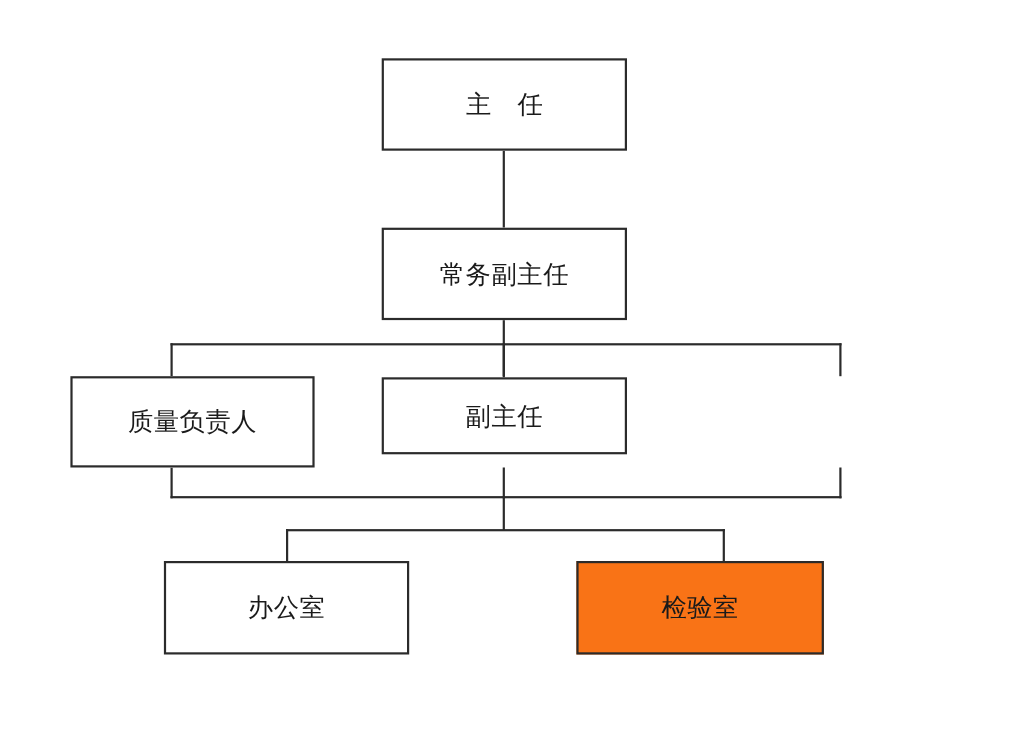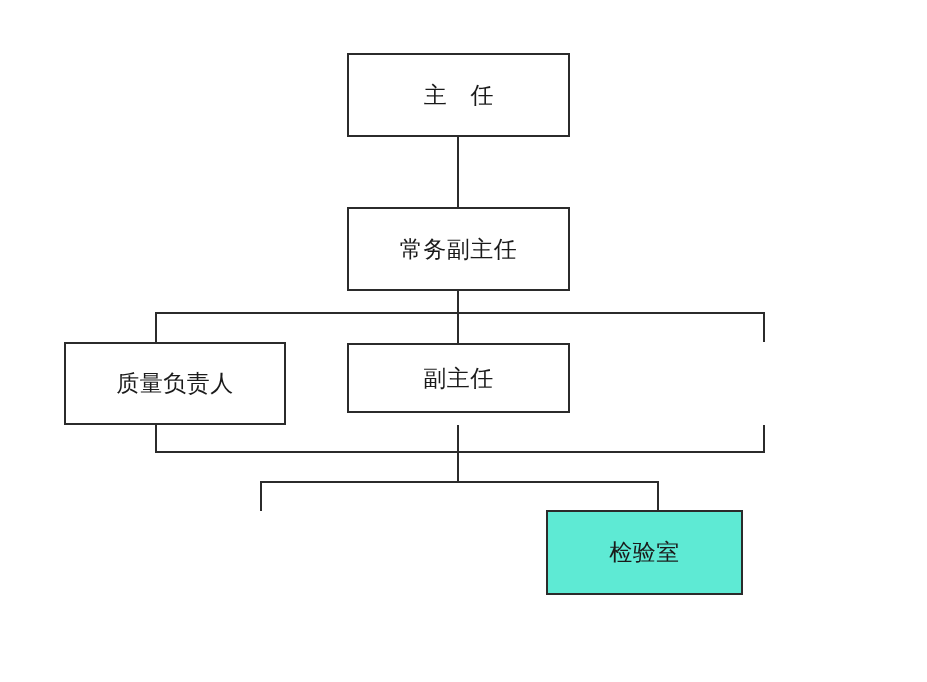--- a/index.html
+++ b/index.html
@@ -70,16 +70,19 @@
     </div>
     <div class="node" style="left: 347px; top: 207px; width: 223px; height: 84px; border-color: rgb(43, 43, 43); background: rgb(255, 255, 255); text-align: center;">
       <span class="node-label" style="color: rgb(26, 26, 26);">常务副主任</span>
     </div>
     <div class="node" style="left: 50px; top: 342px; width: 222px; height: 83px; border-color: rgb(43, 43, 43); background: rgb(255, 255, 255); margin-left: 14px;">
       <span class="node-label" style="color: rgb(26, 26, 26);">质量负责人</span>
     </div>
     <div class="node" style="left: 347px; top: 343px; width: 223px; height: 70px; border-color: rgb(43, 43, 43); background: rgb(255, 255, 255);">
       <span class="node-label" style="color: rgb(26, 26, 26);">副主任</span>
     </div>
-    <div class="node" style="left: 546px; top: 510px; width: 197px; height: 85px; border-color: rgb(43, 43, 43); background: #5eead4;">
+    <div class="node" style="left: 149px; top: 510px; width: 223px; height: 85px; border-color: rgb(43, 43, 43); background: rgb(255, 255, 255);">
+      <span class="node-label" style="color: rgb(26, 26, 26);">办公室</span>
+    </div>
+    <div class="node" style="left: 524px; top: 510px; width: 225px; height: 85px; border-color: rgb(43, 43, 43); background: #f97316;">
       <span class="node-label" style="color: rgb(26, 26, 26);">检验室</span>
     </div>
   </div>
 
 </body></html>

